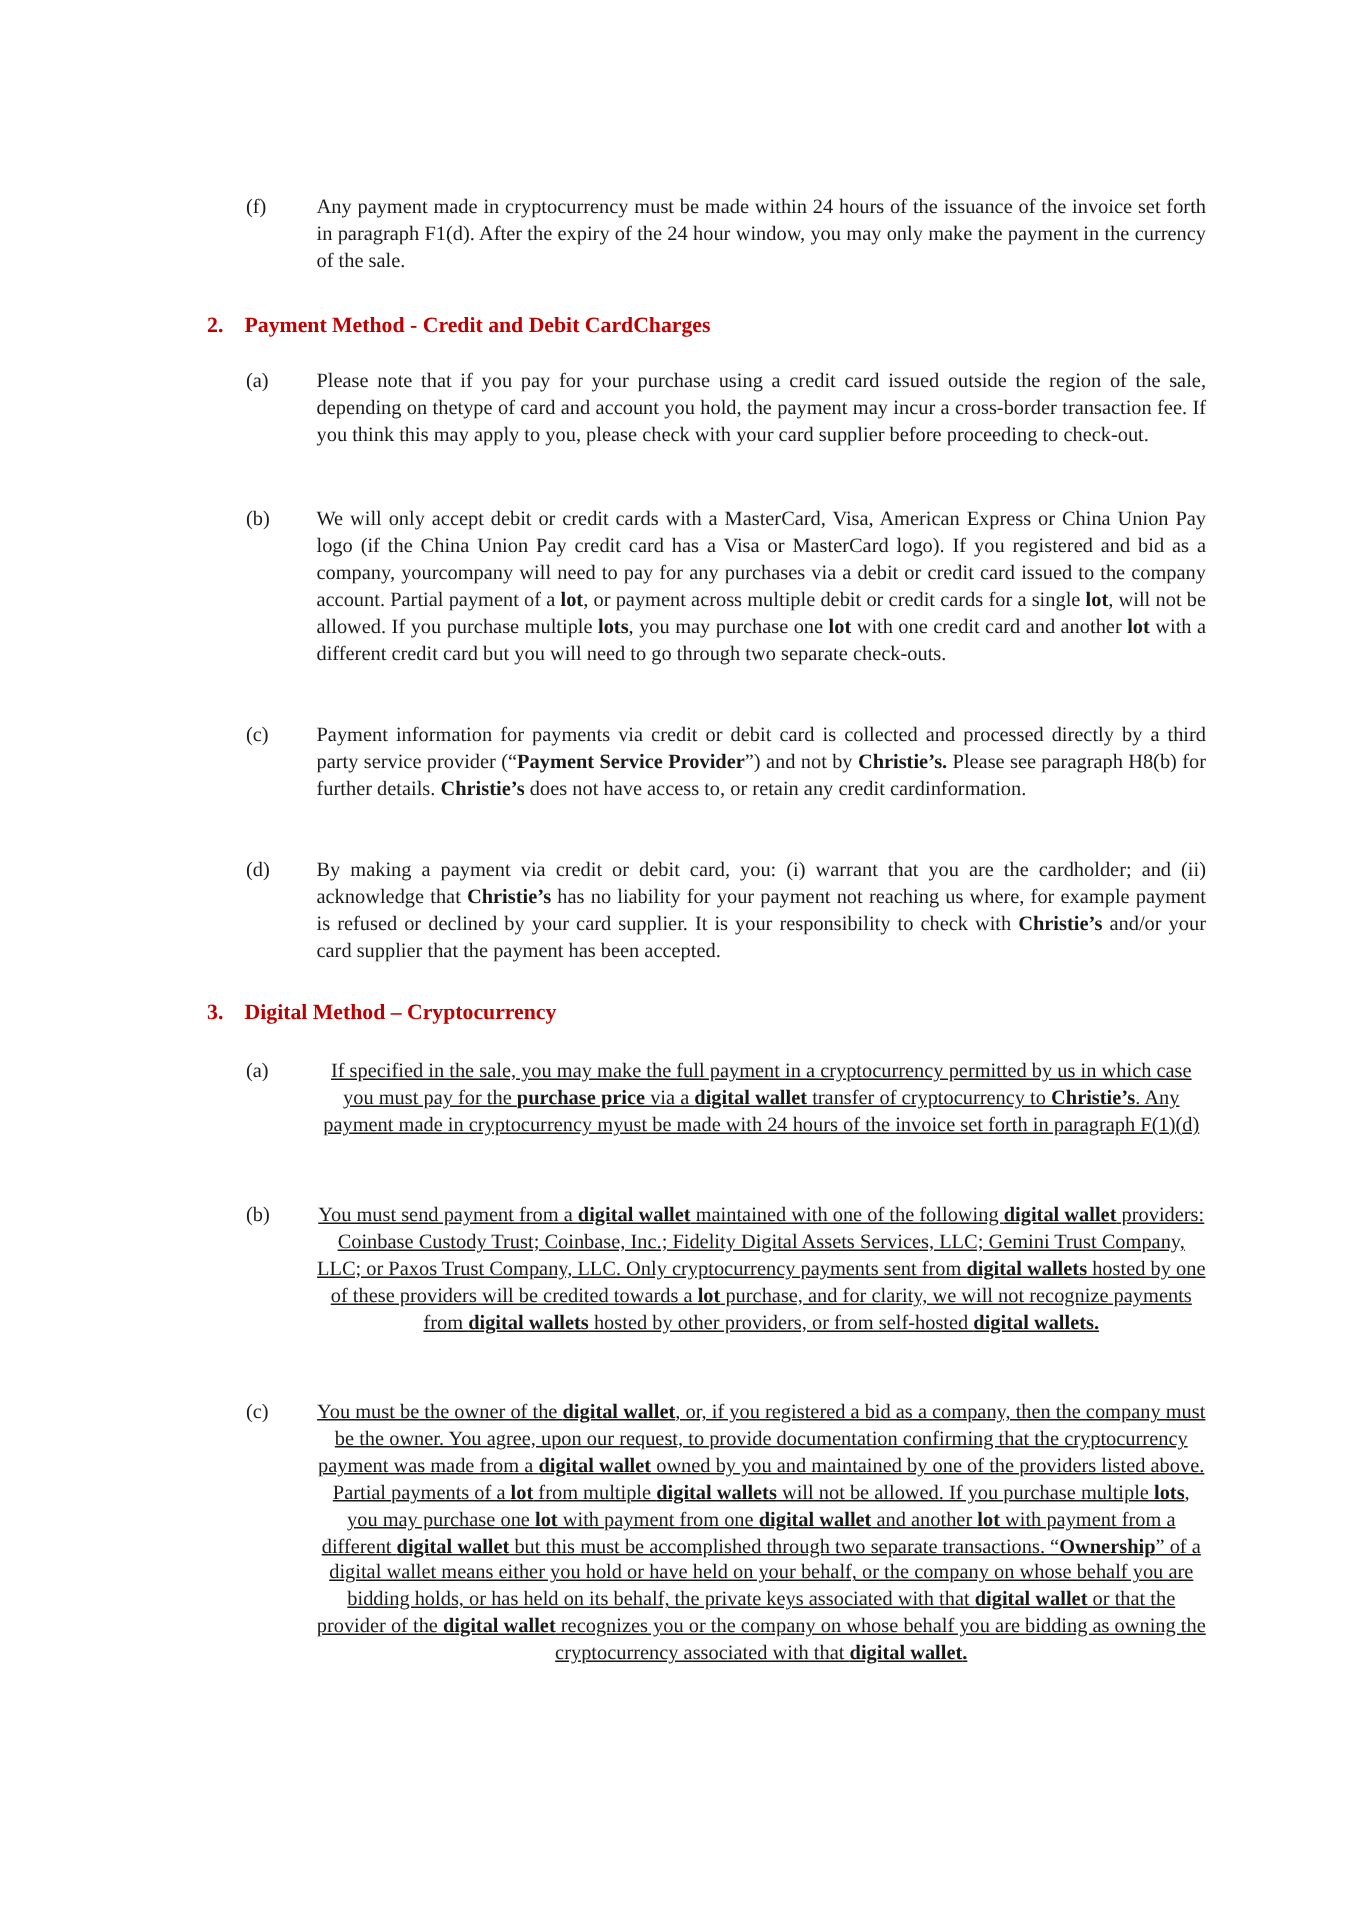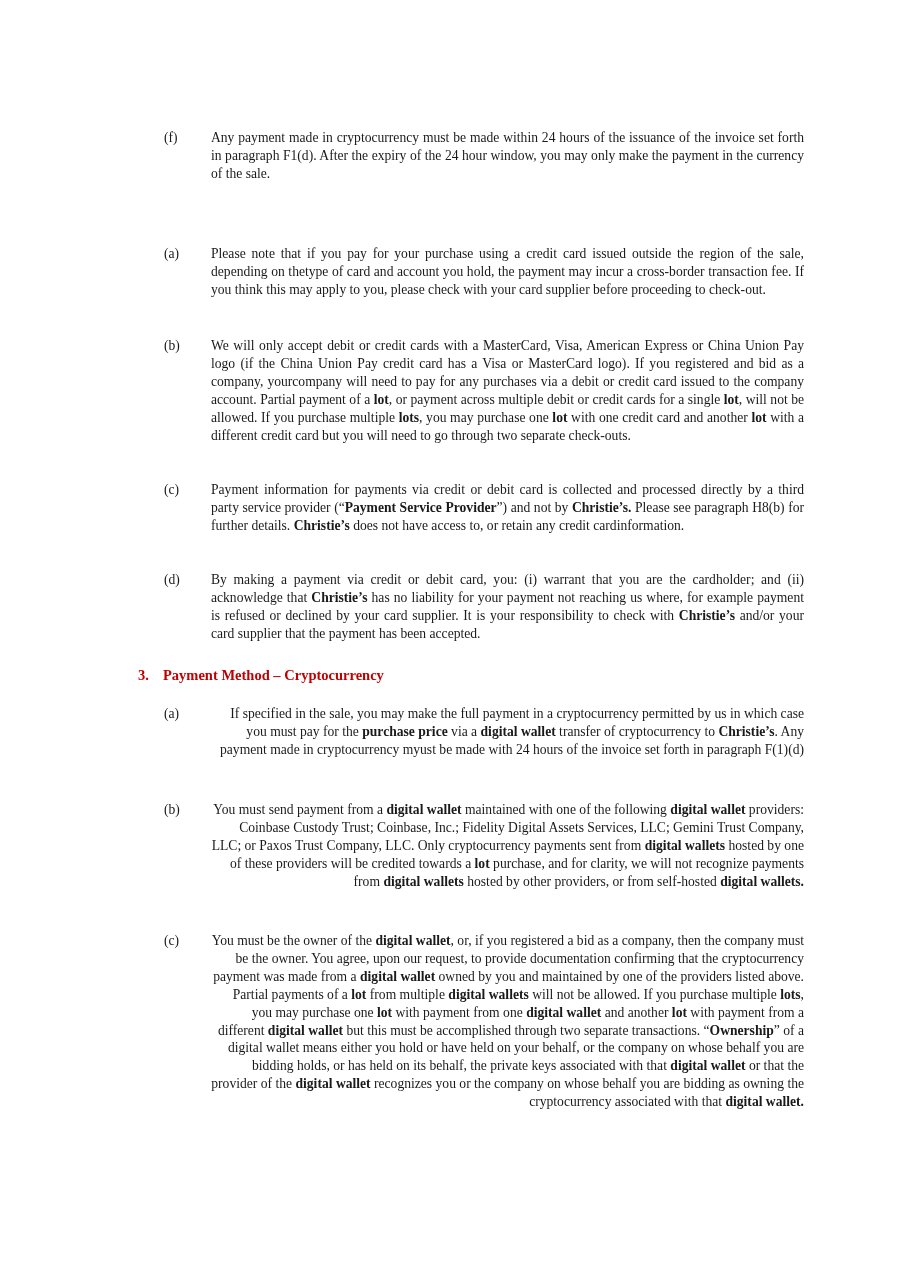--- a/index.html
+++ b/index.html
@@ -2,35 +2,38 @@
 <html><head>
 <meta charset="utf-8">
 <style>
   html, body { margin: 0; padding: 0; background: #ffffff; }
   body { width: 909px; height: 1284px; position: relative; overflow: hidden;
          font-family: "Liberation Serif", "DejaVu Serif", serif; color: #1a1a1a; }
   .page { position: absolute; left: 0; top: 0; width: 909px; height: 1284px; background: #fff; }
   .item { position: absolute; left: 164px; width: 640px; font-size: 13.6px; line-height: 17.9px; }
   .item .label { position: absolute; left: 0; top: 0; width: 28px; }
   .item .text { margin-left: 47px; text-align: justify; }
-  .item .text.left { text-align: right; }
+  .item .text.left { text-align: center; text-decoration: underline; }
   .item b { font-weight: bold; }
   .heading { position: absolute; left: 138px; font-size: 14.5px; font-weight: bold; color: #c00000; }
   .heading .num { display: inline-block; width: 25px; }
 </style>
 </head>
 <body>
 
 <div class="page">
 
   <div class="item" style="top:129px;">
     <span class="label">(f)</span>
     <div class="text"><span>Any payment made in cryptocurrency must be made within 24 hours of the issuance of the invoice set forth in paragraph F1(d).  After the expiry of the 24 hour window, you may only make the payment in the currency of the sale.</span></div>
   </div>
 
+  <div class="heading" style="top:209px;">
+    <span class="num">2.</span><span>Payment Method - Credit and Debit CardCharges</span>
+  </div>
 
   <div class="item" style="top:245px;">
     <span class="label">(a)</span>
     <div class="text"><span>Please note that if you pay for your purchase using a credit card issued outside the region of the sale, depending on thetype of card and account you hold, the payment may incur a cross-border transaction fee. If you think this may apply to you, please check with your card supplier before proceeding to check-out.</span></div>
   </div>
 
   <div class="item" style="top:337px;">
     <span class="label">(b)</span>
     <div class="text"><span>We will only accept debit or credit cards with a MasterCard, Visa, American Express or China Union Pay logo (if the China Union Pay credit card has a Visa or MasterCard logo). If you registered and bid as a company, yourcompany will need to pay for any purchases via a debit or credit card issued to the company account. Partial payment of a </span><b>lot</b><span>, or payment across multiple debit or credit cards for a single </span><b>lot</b><span>, will not be allowed. If you purchase multiple </span><b>lots</b><span>, you may purchase one </span><b>lot</b><span> with one credit card and another </span><b>lot</b><span> with a different credit card but you will need to go through two separate check-outs.</span></div>
   </div>
@@ -39,21 +42,21 @@
     <span class="label">(c)</span>
     <div class="text"><span>Payment information for payments via credit or debit card is collected and processed directly by a third party service provider (“</span><b>Payment Service Provider</b><span>”) and not by </span><b>Christie’s.</b><span> Please see paragraph H8(b) for further details. </span><b>Christie’s</b><span> does not have access to, or retain any credit cardinformation.</span></div>
   </div>
 
   <div class="item" style="top:571px;">
     <span class="label">(d)</span>
     <div class="text"><span>By making a payment via credit or debit card, you: (i) warrant that you are the cardholder; and (ii) acknowledge that </span><b>Christie’s</b><span> has no liability for your payment not reaching us where, for example payment is refused or declined by your card supplier. It is your responsibility to check with </span><b>Christie’s</b><span> and/or your card supplier that the payment has been accepted.</span></div>
   </div>
 
   <div class="heading" style="top:667px;">
-    <span class="num">3.</span><span>Payment Method – Cryptocurrency</span>
+    <span class="num">3.</span><span>Digital Method – Cryptocurrency</span>
   </div>
 
   <div class="item" style="top:705px;">
     <span class="label">(a)</span>
     <div class="text left"><span>If specified in the sale, you may make the full payment in a cryptocurrency permitted by us in which case you must pay for the </span><b>purchase price</b><span> via a </span><b>digital wallet</b><span> transfer of cryptocurrency to </span><b>Christie’s</b><span>.  Any payment made in cryptocurrency myust be made with 24 hours of the invoice set forth in paragraph F(1)(d)</span></div>
   </div>
 
   <div class="item" style="top:801px;">
     <span class="label">(b)</span>
     <div class="text left"><span>You must send payment from a </span><b>digital wallet</b><span> maintained with one of the following </span><b>digital wallet</b><span> providers:  Coinbase Custody Trust; Coinbase, Inc.; Fidelity Digital Assets Services, LLC; Gemini Trust Company, LLC; or Paxos Trust Company, LLC. Only cryptocurrency payments sent from </span><b>digital wallets</b><span> hosted by one of these providers will be credited towards a </span><b>lot</b><span> purchase, and for clarity, we will not recognize payments from </span><b>digital wallets</b><span> hosted by other providers, or from self-hosted </span><b>digital wallets.</b></div>

